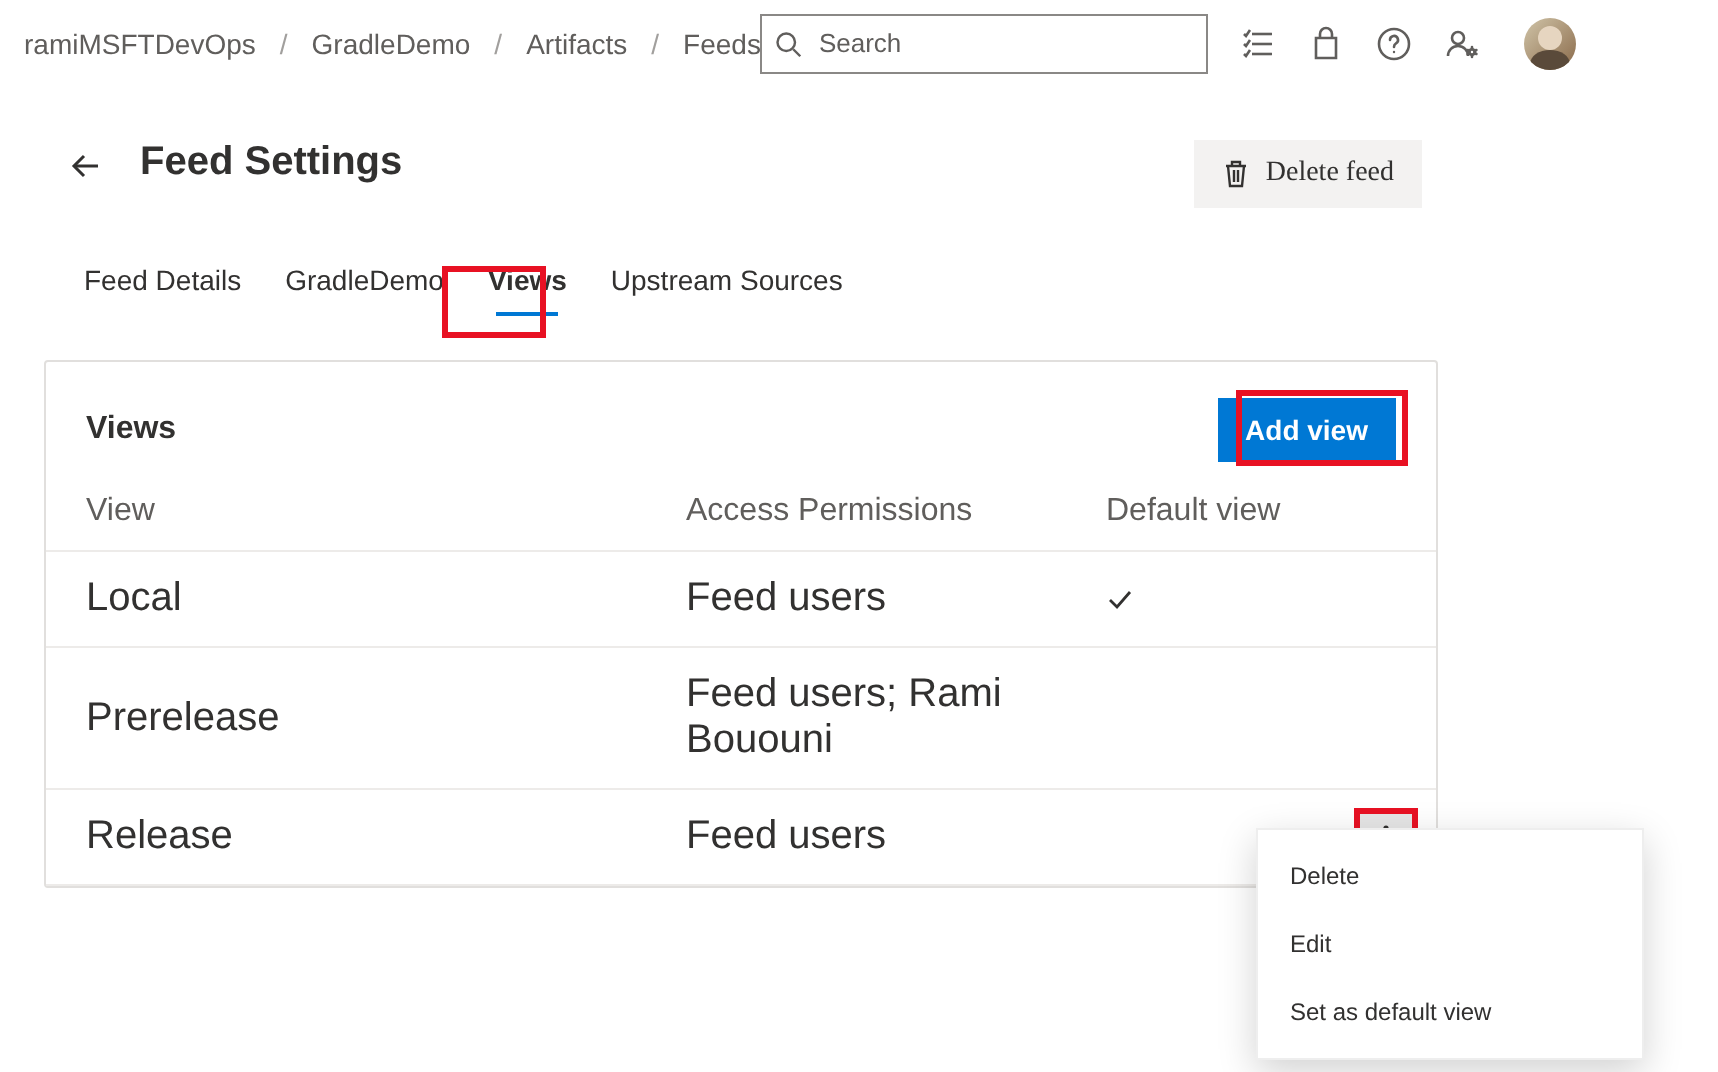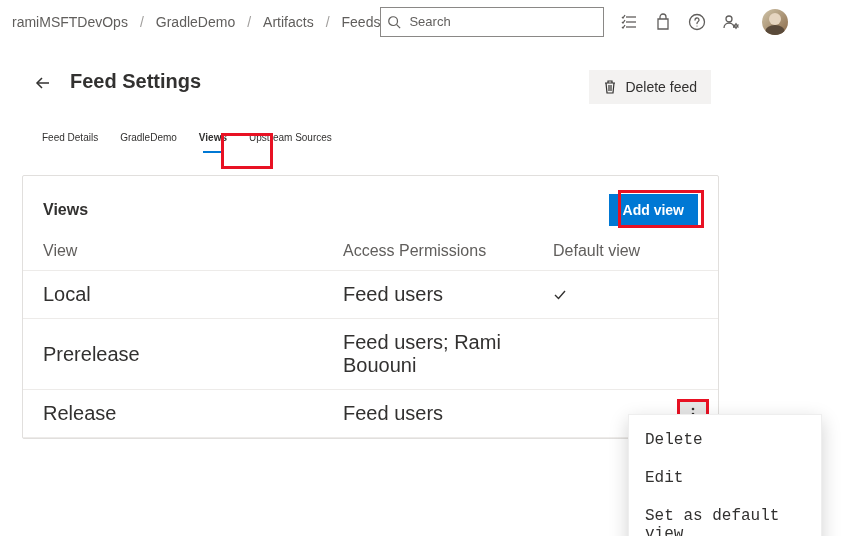--- a/index.html
+++ b/index.html
@@ -18,25 +18,25 @@
   .top-icons { display:flex; align-items:center; gap:16px; margin-left:8px;}
   .top-icons .ticon { width:18px; height:18px; color:#605e5c; cursor:pointer; display:flex; align-items:center; justify-content:center;}
   .avatar { width:26px; height:26px; border-radius:50%; background:linear-gradient(135deg,#d0c4a8,#8a6a4a); margin-left:6px; cursor:pointer; position:relative; overflow:hidden;}
   .avatar::after{content:""; position:absolute; width:12px; height:12px; background:#e6d5c0; border-radius:50%; top:4px; left:7px;}
   .avatar::before{content:""; position:absolute; width:20px; height:14px; background:#5a4a3a; border-radius:50% 50% 0 0; bottom:-4px; left:3px;}
 
   
   .title-row { display:flex; align-items:flex-start; padding:26px 30px 10px 30px;}
   .back-btn { width:26px; height:26px; display:flex; align-items:center; justify-content:center; margin-right:14px; cursor:pointer; color:#323130;}
   .page-title { font-size:20px; font-weight:600; flex:1;}
-  .delete-feed { height:34px; background:#f3f2f1; border:none; display:flex; align-items:center; gap:8px; padding:0 14px; font-size:14px; color:#323130; cursor:pointer;}
+  .delete-feed { height:34px; background:#f3f2f1; border:none; display:flex; align-items:center; gap:8px; padding:0 14px; font-size:14px; color:#323130; cursor:pointer;font-family:Liberation Serif, serif;}
 
   
   .tabs { display:flex; gap:22px; padding:18px 0 0 42px; }
-  .tab { padding-bottom:10px; cursor:pointer; font-size:10px; color:#323130; position:relative;}
+  .tab { padding-bottom:10px; cursor:pointer; font-size:14px; color:#323130; position:relative;}
   .tab.active { font-weight:600;}
   .tab.active::after{ content:""; position:absolute; left:4px; right:4px; bottom:0; height:2px; background:#0078d4;}
   .highlight-red { position:absolute; border:3px solid #e81123; pointer-events:none;}
 
   
   .card { margin:22px 22px 0 22px; border:1px solid #e1dfdd; border-radius:2px; position:relative;}
   .card-head { display:flex; align-items:center; padding:18px 20px 8px 20px;}
   .card-title { font-size:16px; font-weight:600; flex:1;}
   .btn-primary { background:#0078d4; color:#fff; border:none; height:32px; padding:0 14px; font-size:14px; font-weight:600; cursor:pointer;}
 
@@ -45,21 +45,21 @@
   .col-view { width:300px;}
   .col-perm { width:210px;}
   .col-def { width:130px;}
   .trow { display:flex; align-items:center; padding:12px 20px; border-bottom:1px solid #edebe9; font-size:20px; position:relative;}
   .trow:last-child { border-bottom:none;}
   .row-menu { position:absolute; right:12px; top:50%; transform:translateY(-50%); width:26px; height:28px; background:#e6e6e6; display:flex; align-items:center; justify-content:center; cursor:pointer; color:#323130;}
   .check { color:#323130; }
 
   
   .ctx-menu { position:absolute; background:#fff; box-shadow:0 6px 18px rgba(0,0,0,0.18); border:1px solid #eee; width:194px; padding:6px 0; z-index:10;}
-  .ctx-item { padding:10px 16px; font-size:16px; cursor:pointer;font-family:Liberation Mono, monospace;}
+  .ctx-item { padding:10px 16px; font-size:12px; cursor:pointer;}
 
   svg { display:block; }
 </style>
 </head>
 <body>
 <div class="page">
 
 <div class="topbar">
   <div class="breadcrumbs">
     <span class="crumb">ramiMSFTDevOps</span>

